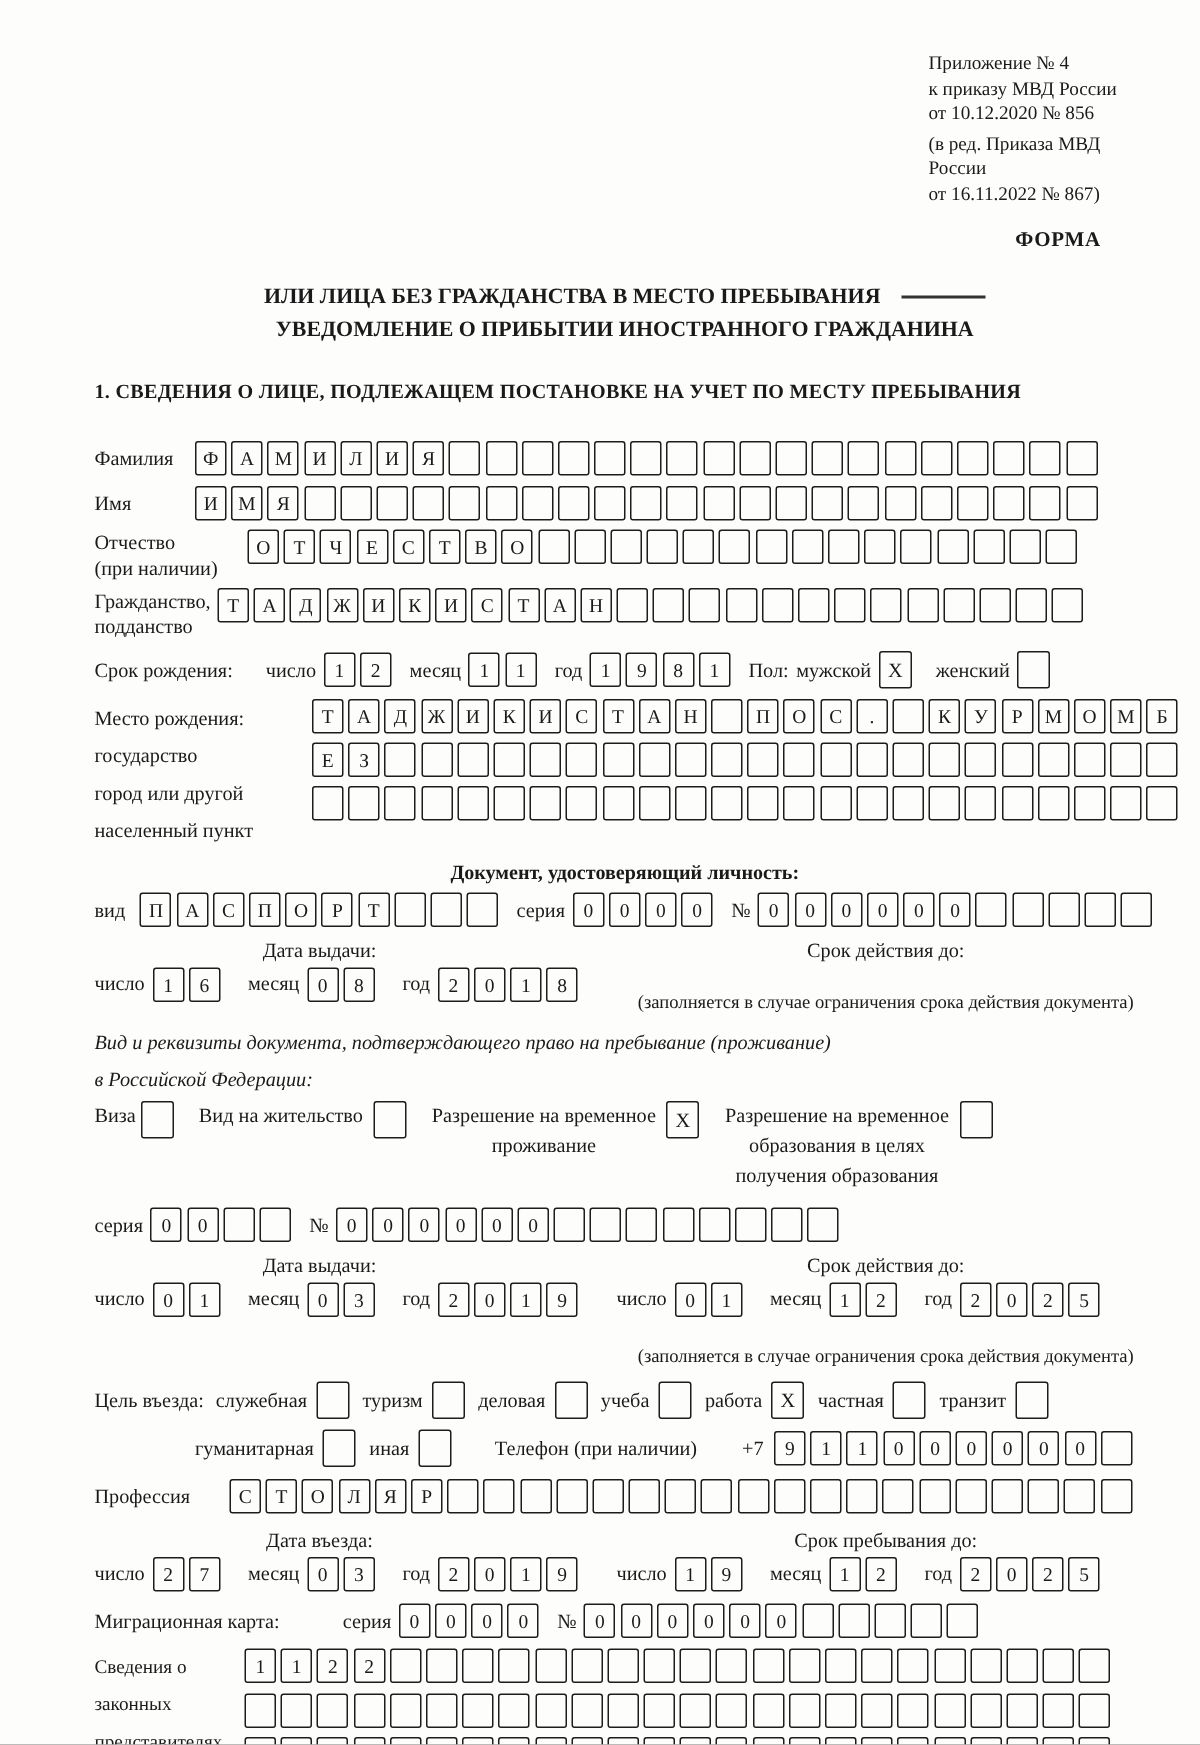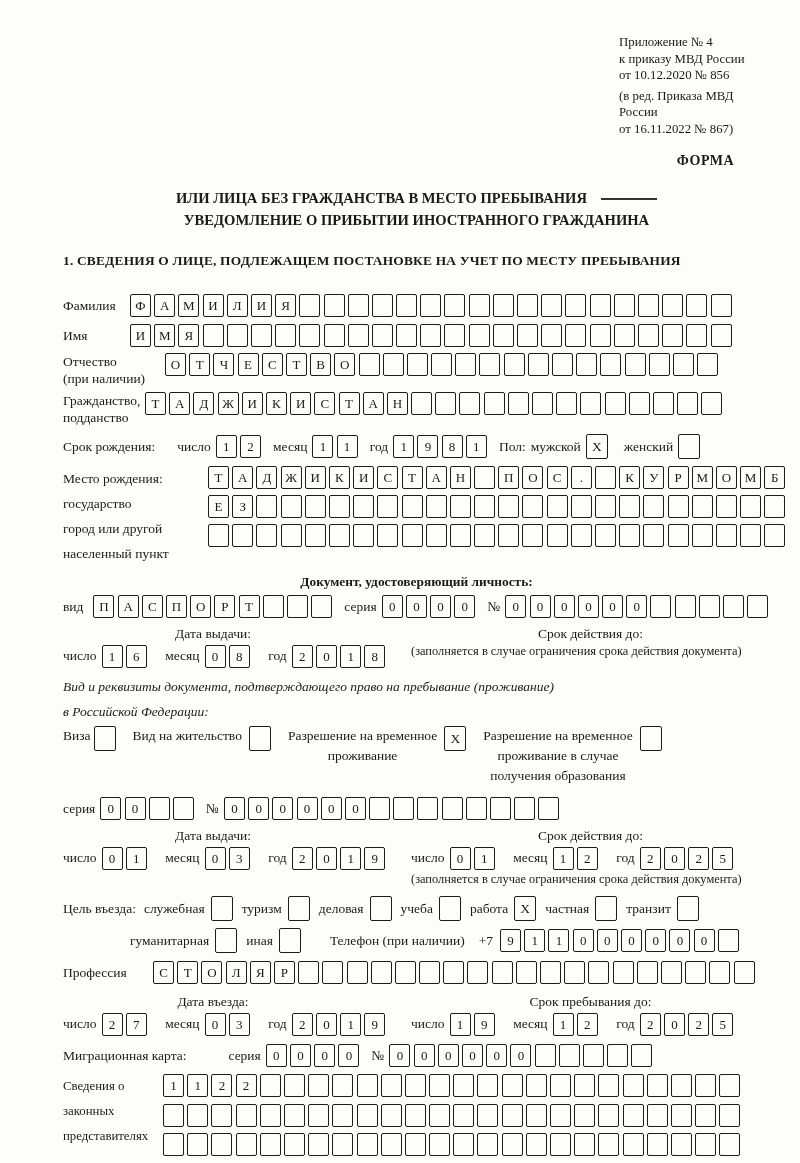--- a/index.html
+++ b/index.html
@@ -54,21 +54,21 @@
   .doc-head{margin-top:8px;text-align:center;font-weight:bold;font-size:13.4px;}
   
   .datepair{display:flex;margin-top:6px;}
   .dp-left{width:348px;flex-shrink:0;}
   .dp-right{flex:1;}
   .dp-head{text-align:center;line-height:17px;}
   .dp-left .dp-head{width:300px;}
   .dp-row{margin-top:3px;white-space:nowrap;}
   .dp-row .dlbl{margin-right:5px;}
   .dp-row .cells{margin-right:12px;}
-  .dp-note{margin-top:2px;font-size:12.4px;white-space:nowrap;}
+  .dp-note{margin-top:19px;font-size:12.4px;text-align:center;white-space:nowrap;}
   .plain{line-height:21px;margin-top:8px;font-style:italic;}
   
   .permits{display:flex;align-items:flex-start;margin-top:4px;gap:17px;}
   .permit-item{display:flex;align-items:flex-start;gap:7px;}
   .permit-label{line-height:20px;text-align:center;}
   .permit-item:nth-child(1){gap:3px;}
   
   .opts{display:inline-flex;align-items:center;}
   .opt{display:inline-flex;align-items:center;margin-right:9px;}
   .opt .opt-label{margin-right:6px;}
@@ -200,21 +200,21 @@
       <div class="permit-item">
         <div class="permit-label">
           <div>Разрешение на временное</div>
           <div>проживание</div>
         </div>
         <span class="cbox">X</span>
       </div>
       <div class="permit-item">
         <div class="permit-label">
           <div>Разрешение на временное</div>
-          <div>проживание в случае</div>
+          <div>образования в целях</div>
           <div>получения образования</div>
         </div>
         <span class="cbox"></span>
       </div>
     </div>
 
   <div class="row inline-row" style="margin-top:10px;">
     <span>серия</span>
     <span class="cells"><span class="cell">0</span><span class="cell">0</span><span class="cell"></span><span class="cell"></span></span>
     <span>№</span>
@@ -280,21 +280,21 @@
         <span class="opt">
           <span class="opt-label">гуманитарная</span>
           <span class="cbox"></span>
         </span>
         <span class="opt">
           <span class="opt-label">иная</span>
           <span class="cbox"></span>
         </span>
       </span>
     <span class="sp20"></span>
-    <span style="margin-right:14px;">Телефон (при наличии)</span>
+    <span style="margin-right:30px;">Телефон (при наличии)</span>
     <span style="margin-right:7px;">+7</span>
     <span class="cells"><span class="cell">9</span><span class="cell">1</span><span class="cell">1</span><span class="cell">0</span><span class="cell">0</span><span class="cell">0</span><span class="cell">0</span><span class="cell">0</span><span class="cell">0</span><span class="cell"></span></span>
   </div>
 
   <div class="row" style="margin-top:7px;">
     <div class="lbl" style="width:90px;">Профессия</div>
     <div class="cells"><span class="cell">С</span><span class="cell">Т</span><span class="cell">О</span><span class="cell">Л</span><span class="cell">Я</span><span class="cell">Р</span><span class="cell"></span><span class="cell"></span><span class="cell"></span><span class="cell"></span><span class="cell"></span><span class="cell"></span><span class="cell"></span><span class="cell"></span><span class="cell"></span><span class="cell"></span><span class="cell"></span><span class="cell"></span><span class="cell"></span><span class="cell"></span><span class="cell"></span><span class="cell"></span><span class="cell"></span><span class="cell"></span><span class="cell"></span></div>
   </div>
 
   <div class="datepair" style="margin-top:8px;">

